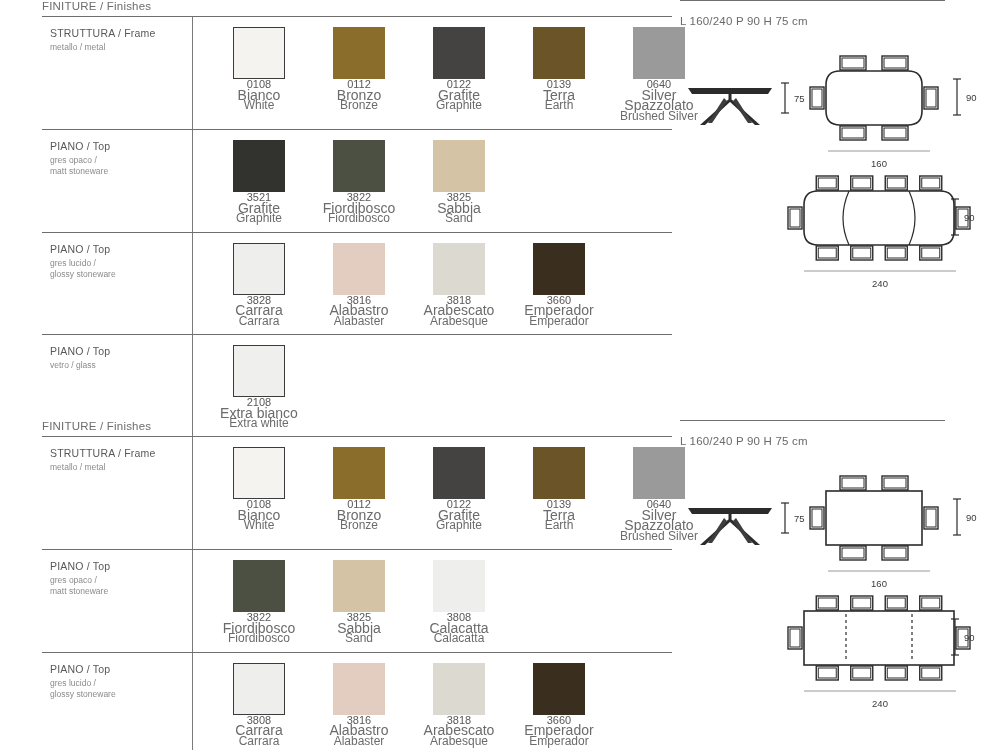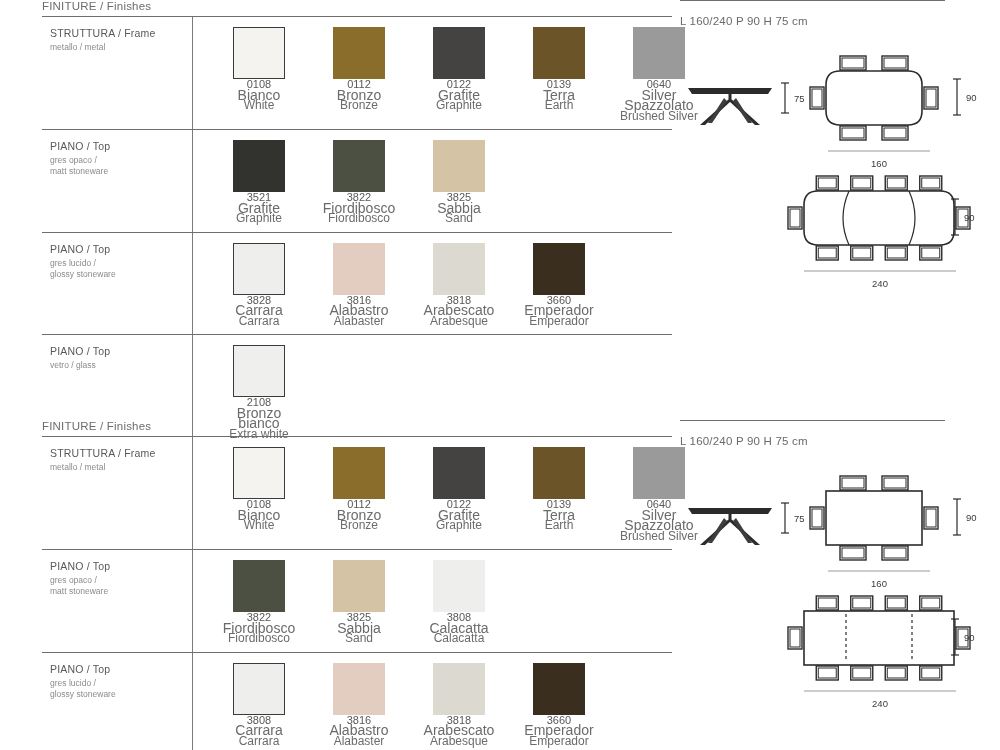--- a/index.html
+++ b/index.html
@@ -170,21 +170,21 @@
         <div class="row-sep"></div>
         <div class="row">
       <div class="rowlabel">
         <div class="lab-main">PIANO / Top</div>
         <div class="lab-sub">vetro / glass</div>
       </div>
       <div class="swatch-area">
             <div class="swatch-cell">
         <div class="sw bordered" style="background-color:#eff0ee"></div>
         <div class="sw-code">2108</div>
-        <div class="sw-it">Bronzo bianco</div>
+        <div class="sw-it">Extra bianco</div>
         <div class="sw-en">Extra white</div>
       </div>
           </div>
         </div>
       </div>
       <div class="size-panel">
     <div class="size-rule"></div>
     <div class="size-dims">L 160/240 P 90 H 75 cm</div>
     <div class="drawings">
 

